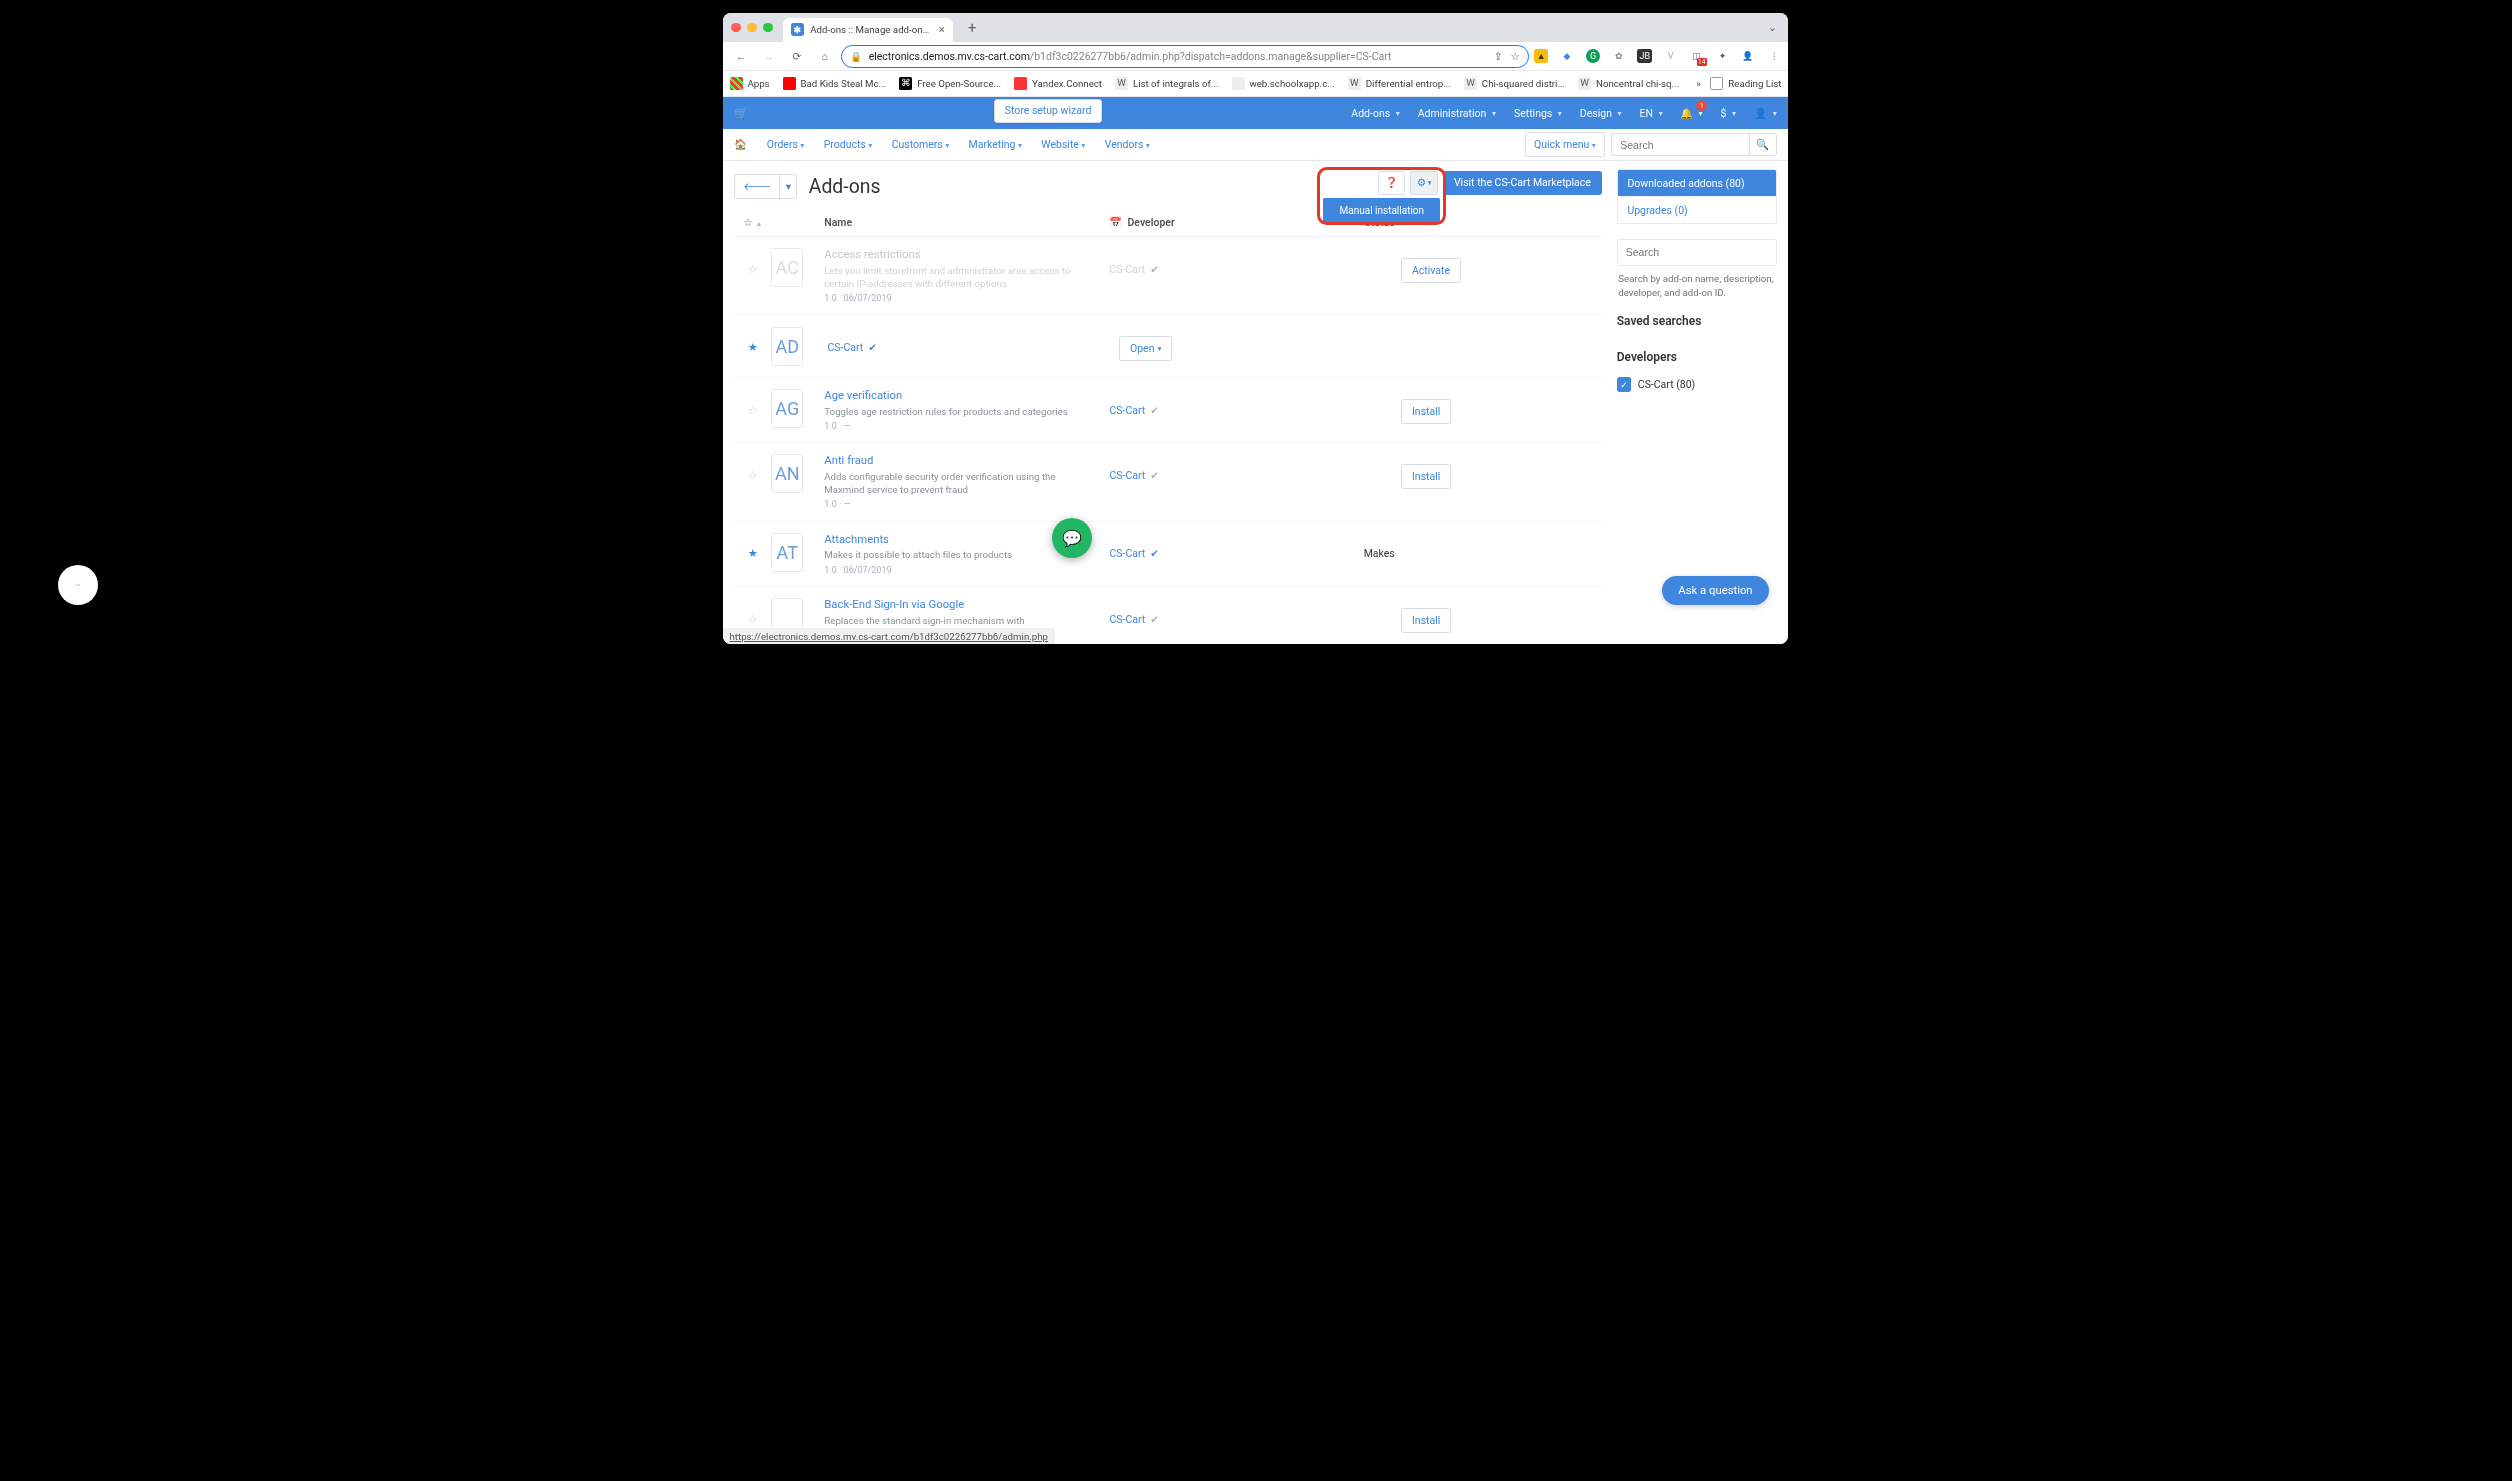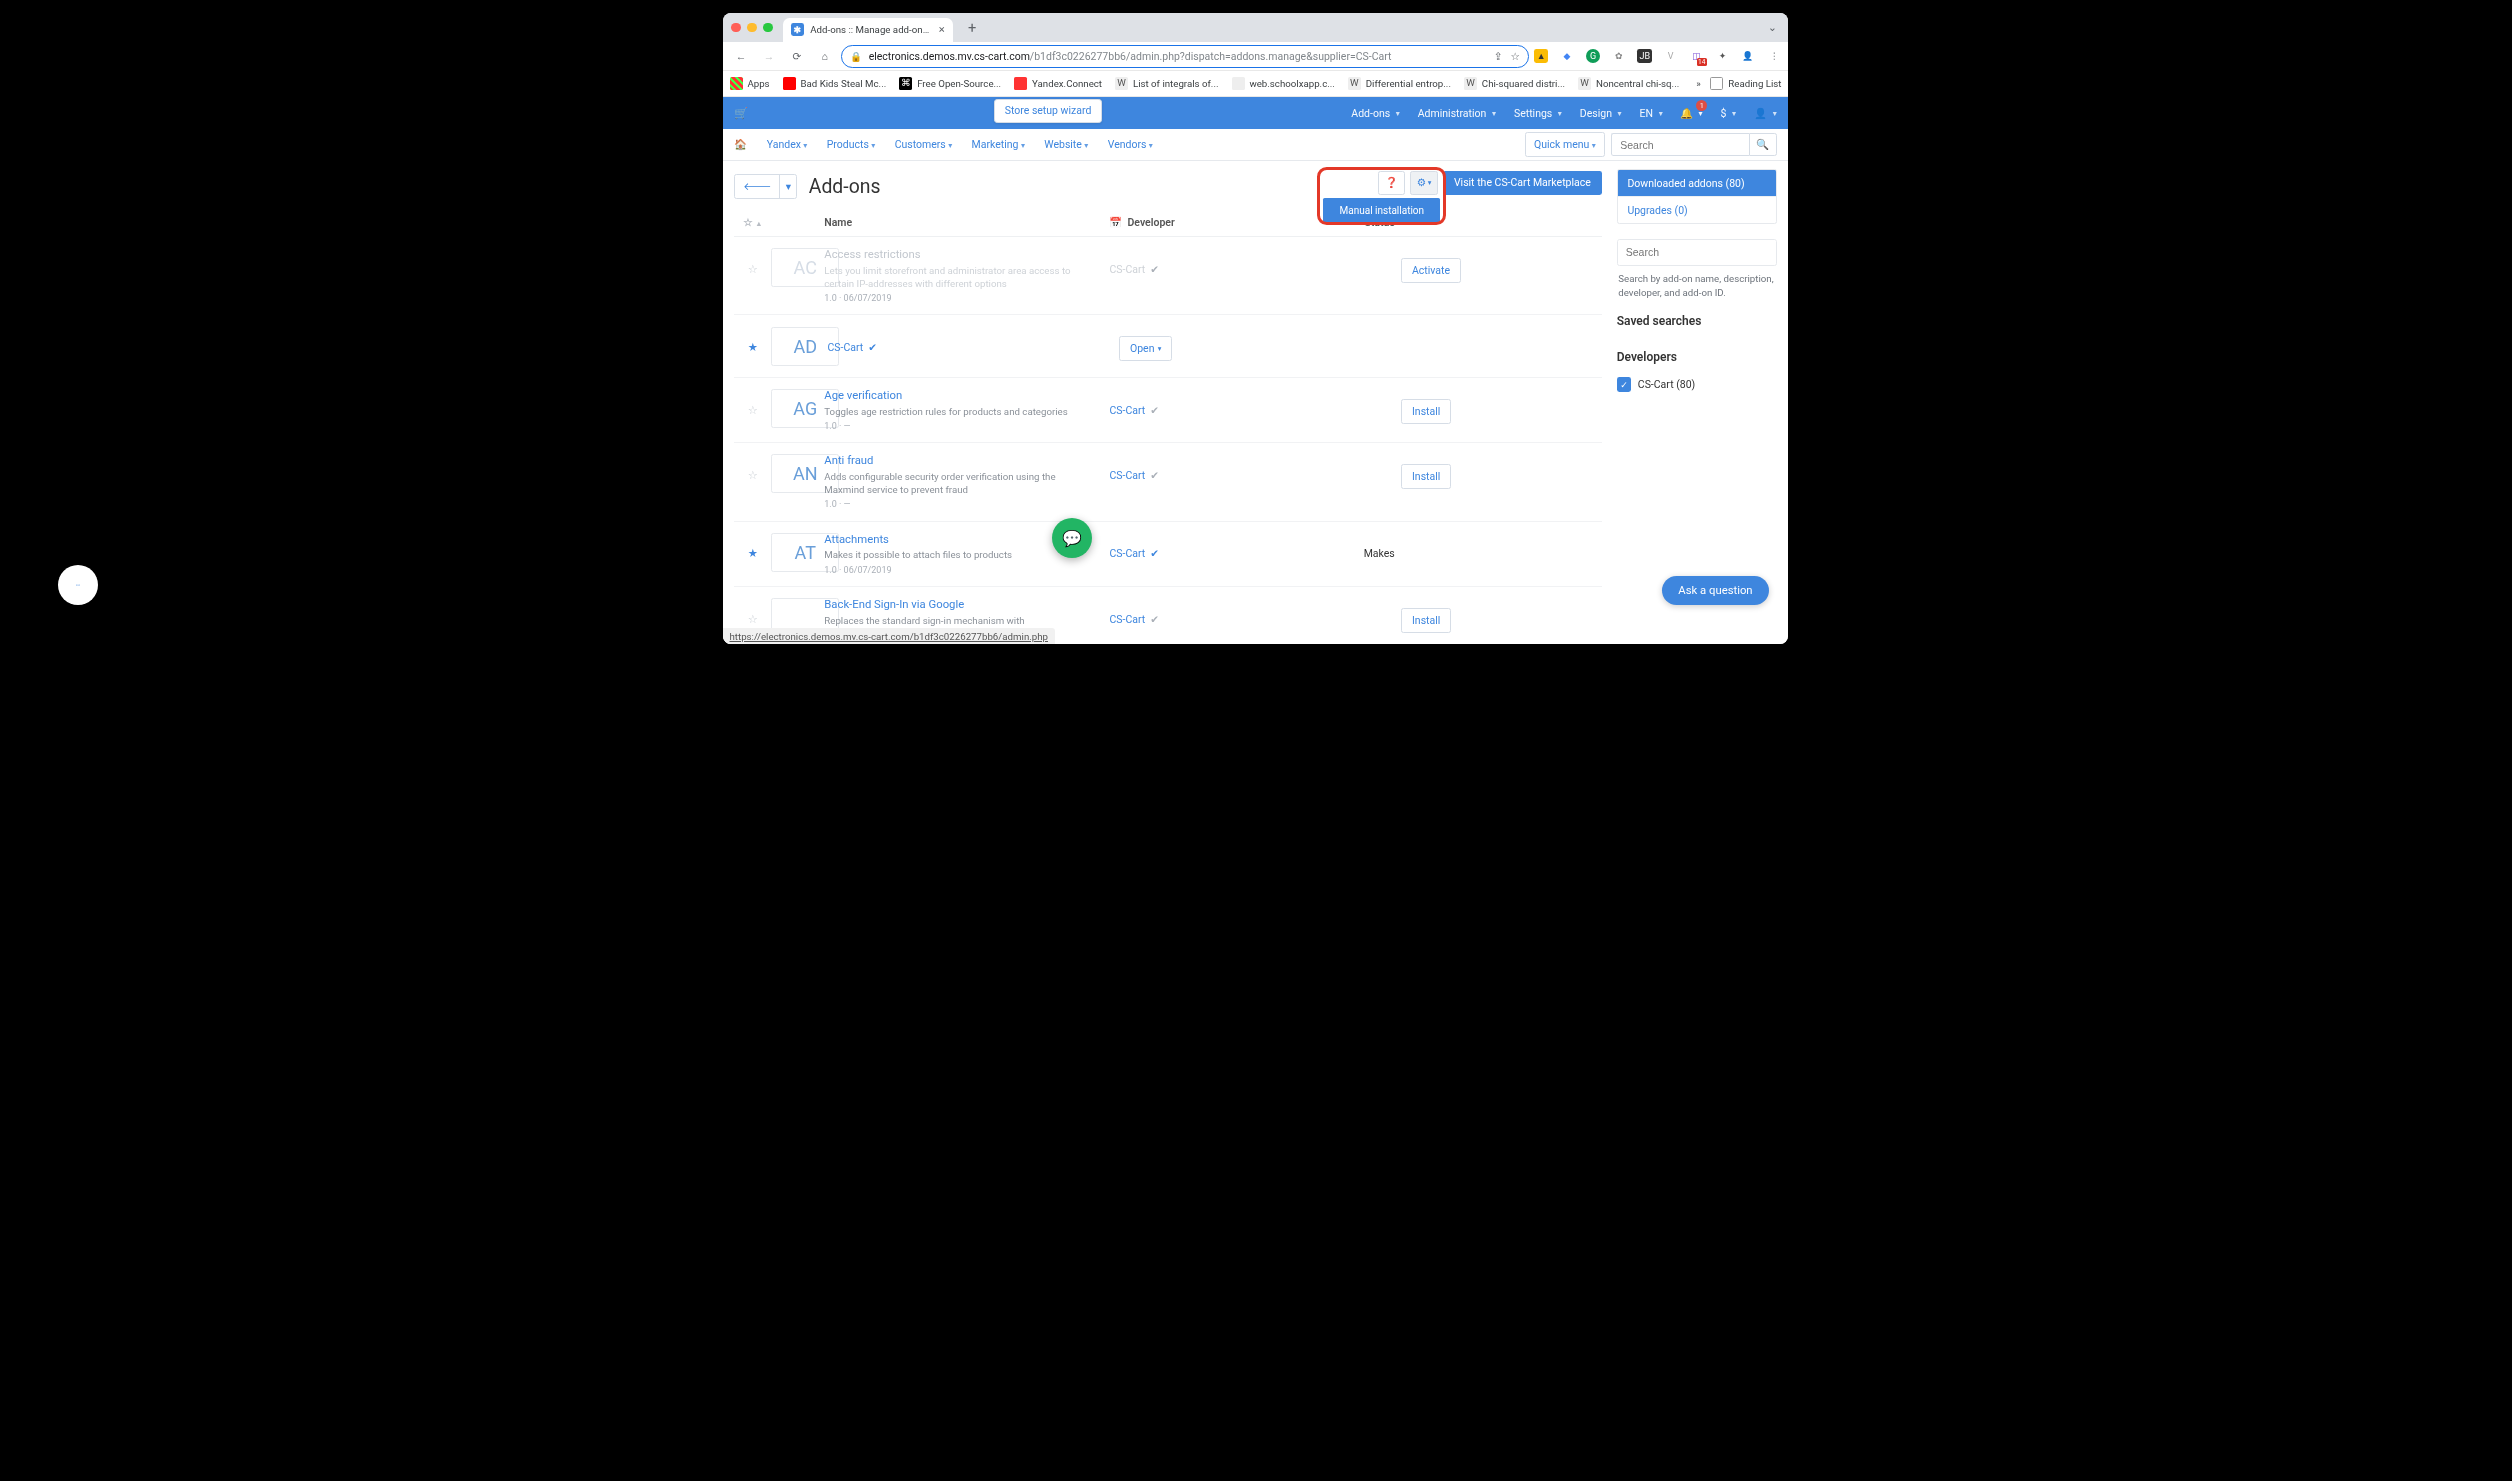--- a/index.html
+++ b/index.html
@@ -72,21 +72,21 @@
   .col-star{width:37px;text-align:center;color:#b7bcc3;}
   .col-badge{width:53px;}
   .col-name{width:282px;}
   .col-dev{width:201px;padding-left:3.2px;}
   .col-status{width:94px;text-align:right;padding-right:6.5px;}
   .col-act{width:71px;}
   .thead .cal{color:#8d939a;margin-right:4.9px;}
   .row{display:flex;padding:11.3px 0;border-bottom:0.8px solid #f1f2f4;align-items:flex-start;}
   .star{color:#c8cdd3;width:37px;text-align:center;padding-top:14.6px;font-size:11.3px;}
   .star.fill{color:#3e86de;}
-  .abadge{width:68px;height:39px;border:0.8px solid #e6e9ed;border-radius:2.4px;display:flex;align-items:center;justify-content:center;font-size:18px;color:#6a9fd9;margin-right:18px;}
+  .abadge{width:32px;height:39px;border:0.8px solid #e6e9ed;border-radius:2.4px;display:flex;align-items:center;justify-content:center;font-size:18px;color:#6a9fd9;margin-right:18px;}
   .abadge.muted{color:#d6dde6;}
   .ntitle{color:#3e86de;font-size:11.3px;margin-bottom:2.4px;}
   .ntitle.muted{color:#c2c7ce;}
   .ndesc{color:#8b9199;font-size:9.7px;line-height:1.35;margin-bottom:3.2px;max-width:267px;}
   .ndesc.muted{color:#ced2d7;}
   .nmeta{color:#aab0b8;font-size:9px;}
   .devcell{color:#3e86de;font-size:10.5px;padding-top:14.6px;display:flex;align-items:center;gap:4.9px;}
   .devcell.muted{color:#ced2d7;}
   .check{color:#aab0b8;}
   .check.on{color:#3e86de;}
@@ -215,21 +215,21 @@
         <span class="mi caret">Design</span>
         <span class="mi caret">EN</span>
         <span class="mi bell">🔔<span class="badge">1</span><span style="font-size:8px;margin-left:1.6px">▾</span></span>
         <span class="mi caret">$</span>
         <span class="mi caret">👤</span>
       </div>
     </div>
 
     <div class="secbar">
       <a class="home">🏠</a>
-      <a class="caret">Yandex</a>
+      <a class="caret">Orders</a>
       <a class="caret">Products</a>
       <a class="caret">Customers</a>
       <a class="caret">Marketing</a>
       <a class="caret">Website</a>
       <a class="caret">Vendors</a>
       <div class="right">
         <div class="qm caret">Quick menu</div>
         <div class="searchbox">
           <input placeholder="Search" style="">
           <div class="sbtn">🔍</div>

